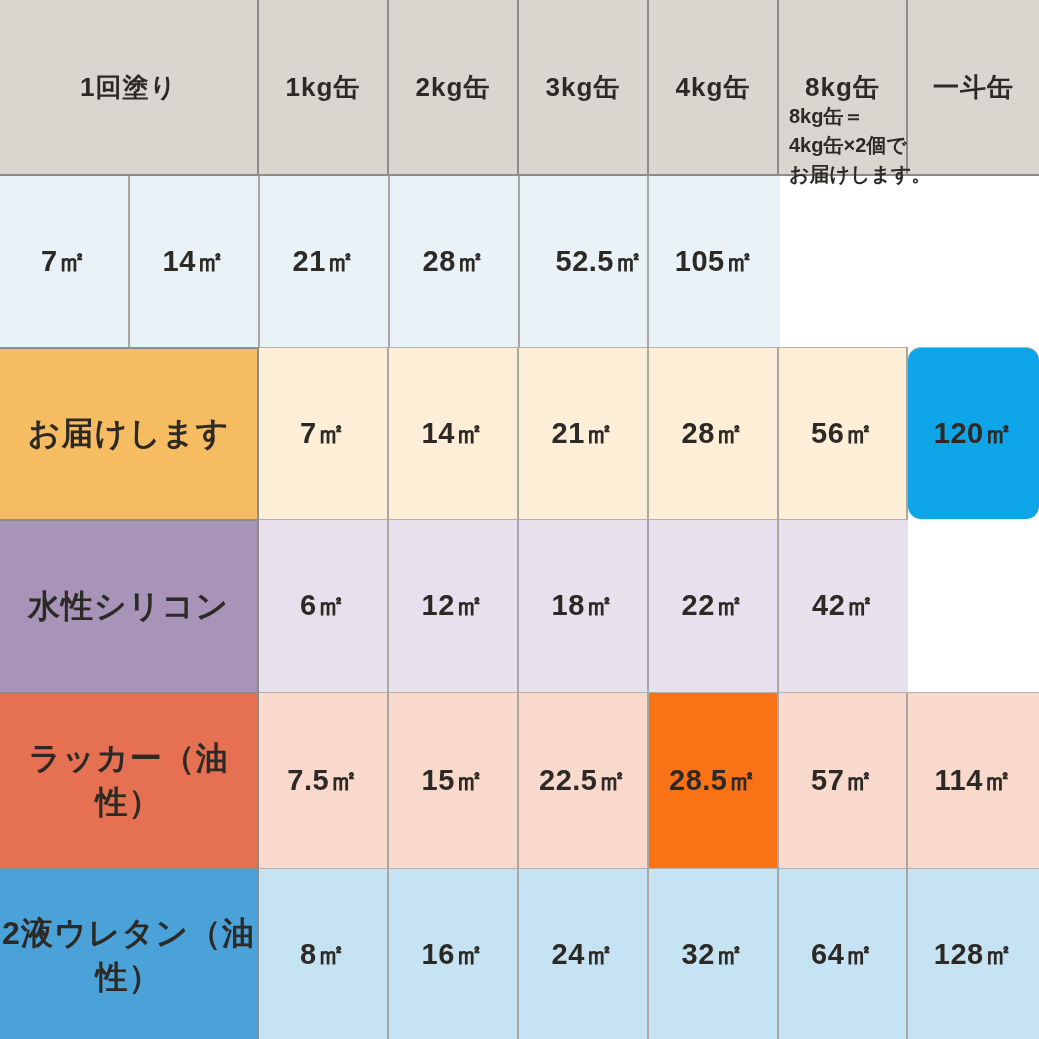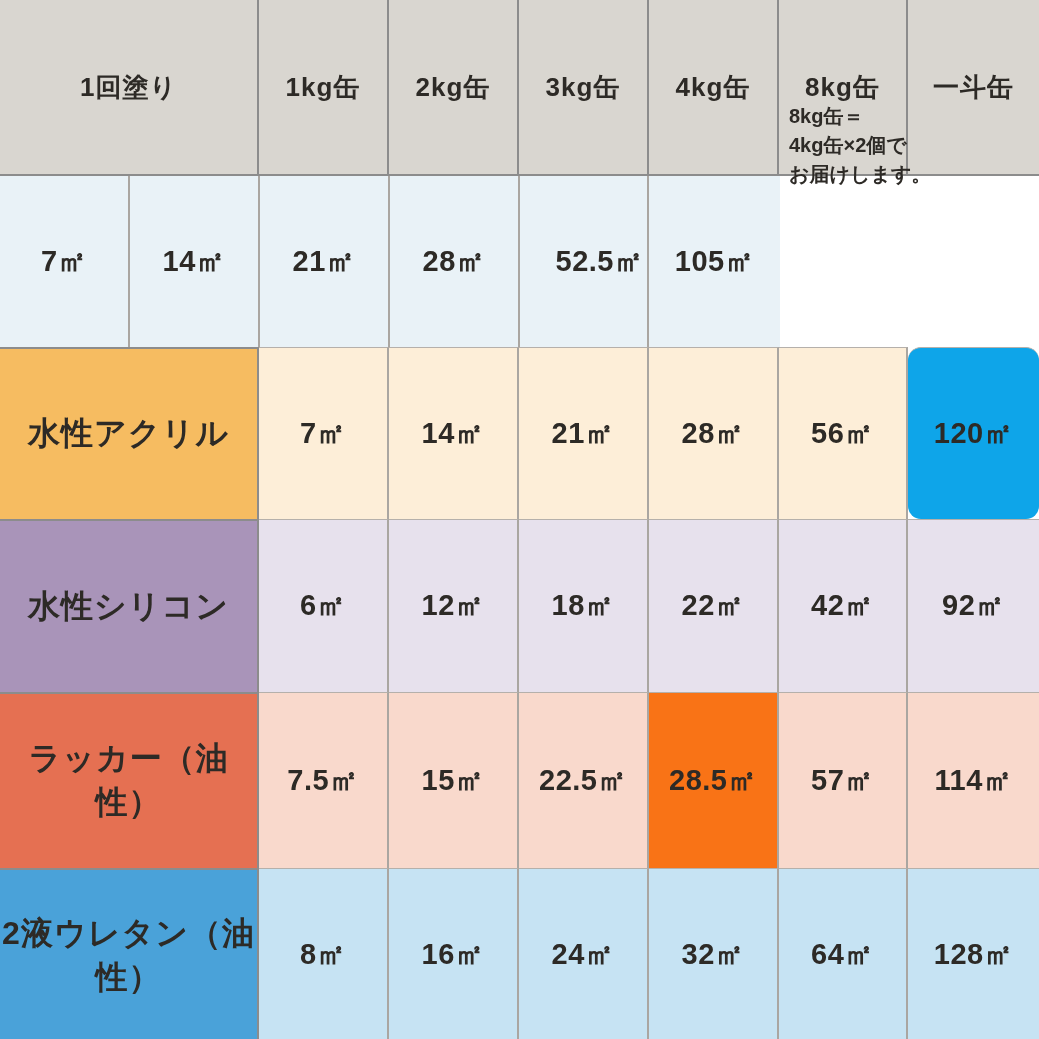--- a/index.html
+++ b/index.html
@@ -86,21 +86,21 @@
     <div class="cell c5 value-cell" style="background: rgb(233, 242, 247); padding-left: 32px;">
         <span>52.5㎡</span>
       </div>
     <div class="cell c6 value-cell" style="background: rgb(233, 242, 247);">
         <span>105㎡</span>
       </div>
   </div>
 
   <div class="row data-row r2">
     <div class="cell c0 label-cell" style="background: rgb(246, 188, 97);">
-      <span>水性アクリル</span>
+      <span>お届けします</span>
     </div>
     <div class="cell c1 value-cell" style="background: rgb(253, 238, 216);">
         <span>7㎡</span>
       </div>
     <div class="cell c2 value-cell" style="background: rgb(253, 238, 216);">
         <span>14㎡</span>
       </div>
     <div class="cell c3 value-cell" style="background: rgb(253, 238, 216);">
         <span>21㎡</span>
       </div>
@@ -126,23 +126,20 @@
         <span>12㎡</span>
       </div>
     <div class="cell c3 value-cell" style="background: rgb(231, 225, 237);">
         <span>18㎡</span>
       </div>
     <div class="cell c4 value-cell" style="background: rgb(231, 225, 237);">
         <span>22㎡</span>
       </div>
     <div class="cell c5 value-cell" style="background: rgb(231, 225, 237);">
         <span>42㎡</span>
-      </div>
-    <div class="cell c6 value-cell" style="background: rgb(231, 225, 237);">
-        <span>92㎡</span>
       </div>
   </div>
 
   <div class="row data-row r4">
     <div class="cell c0 label-cell" style="background: rgb(229, 112, 82);">
       <span>ラッカー（油性）</span>
     </div>
     <div class="cell c1 value-cell" style="background: rgb(249, 217, 204);">
         <span>7.5㎡</span>
       </div>

